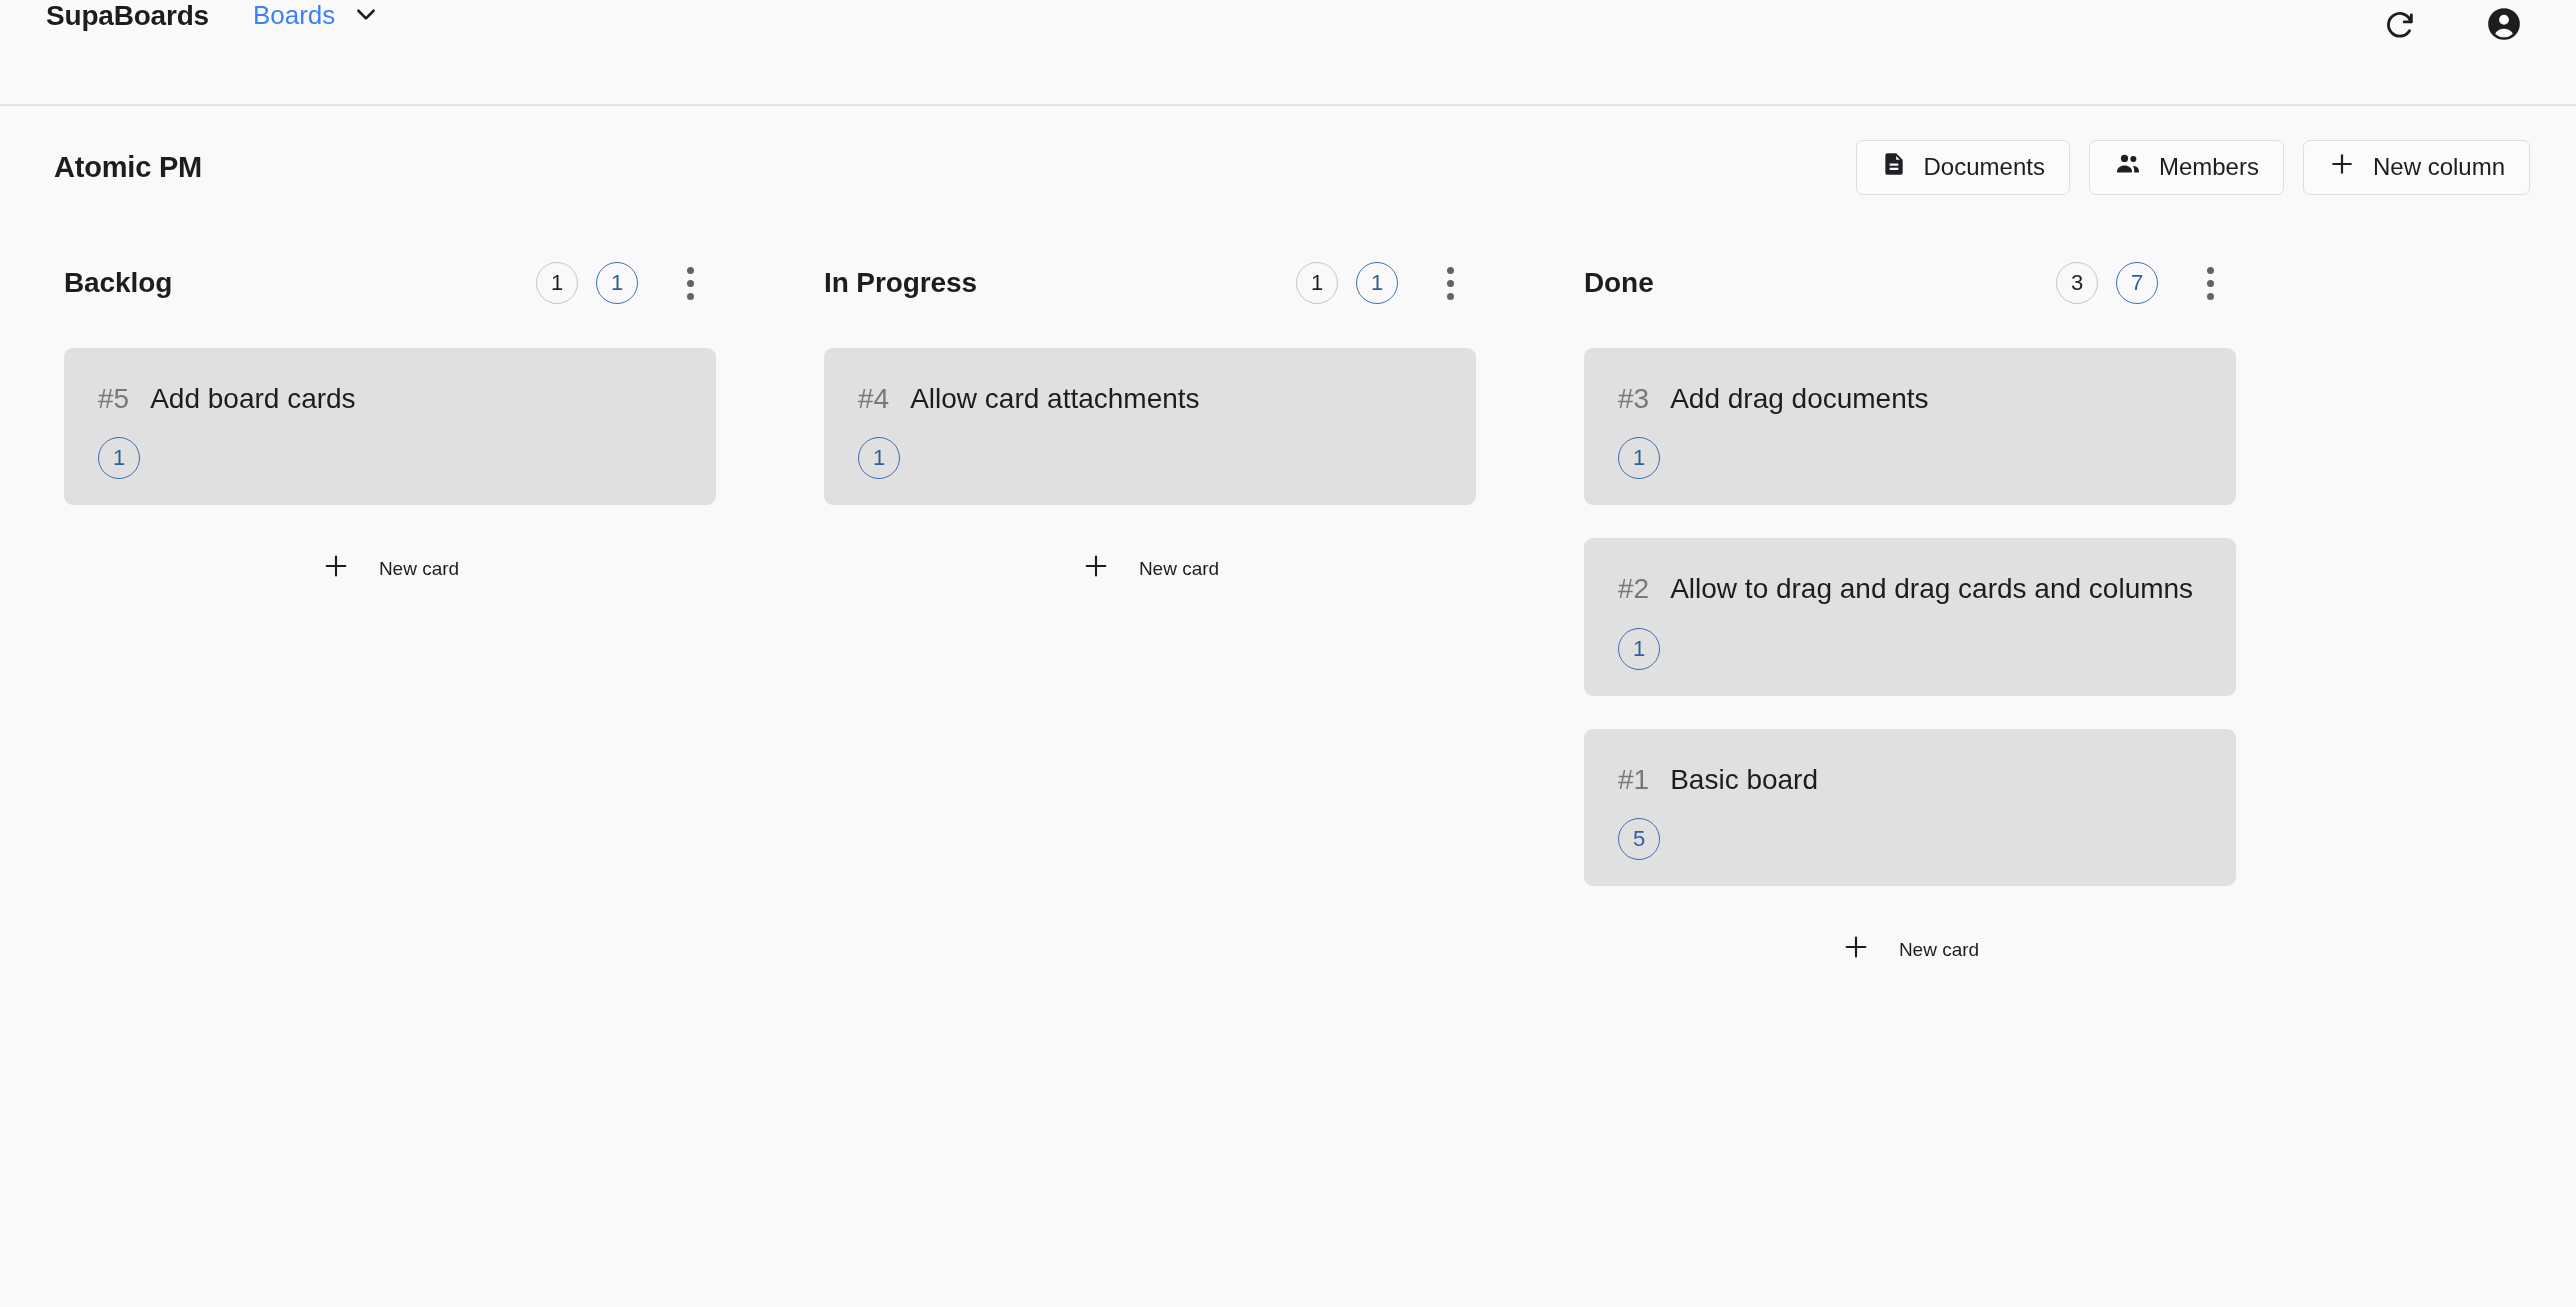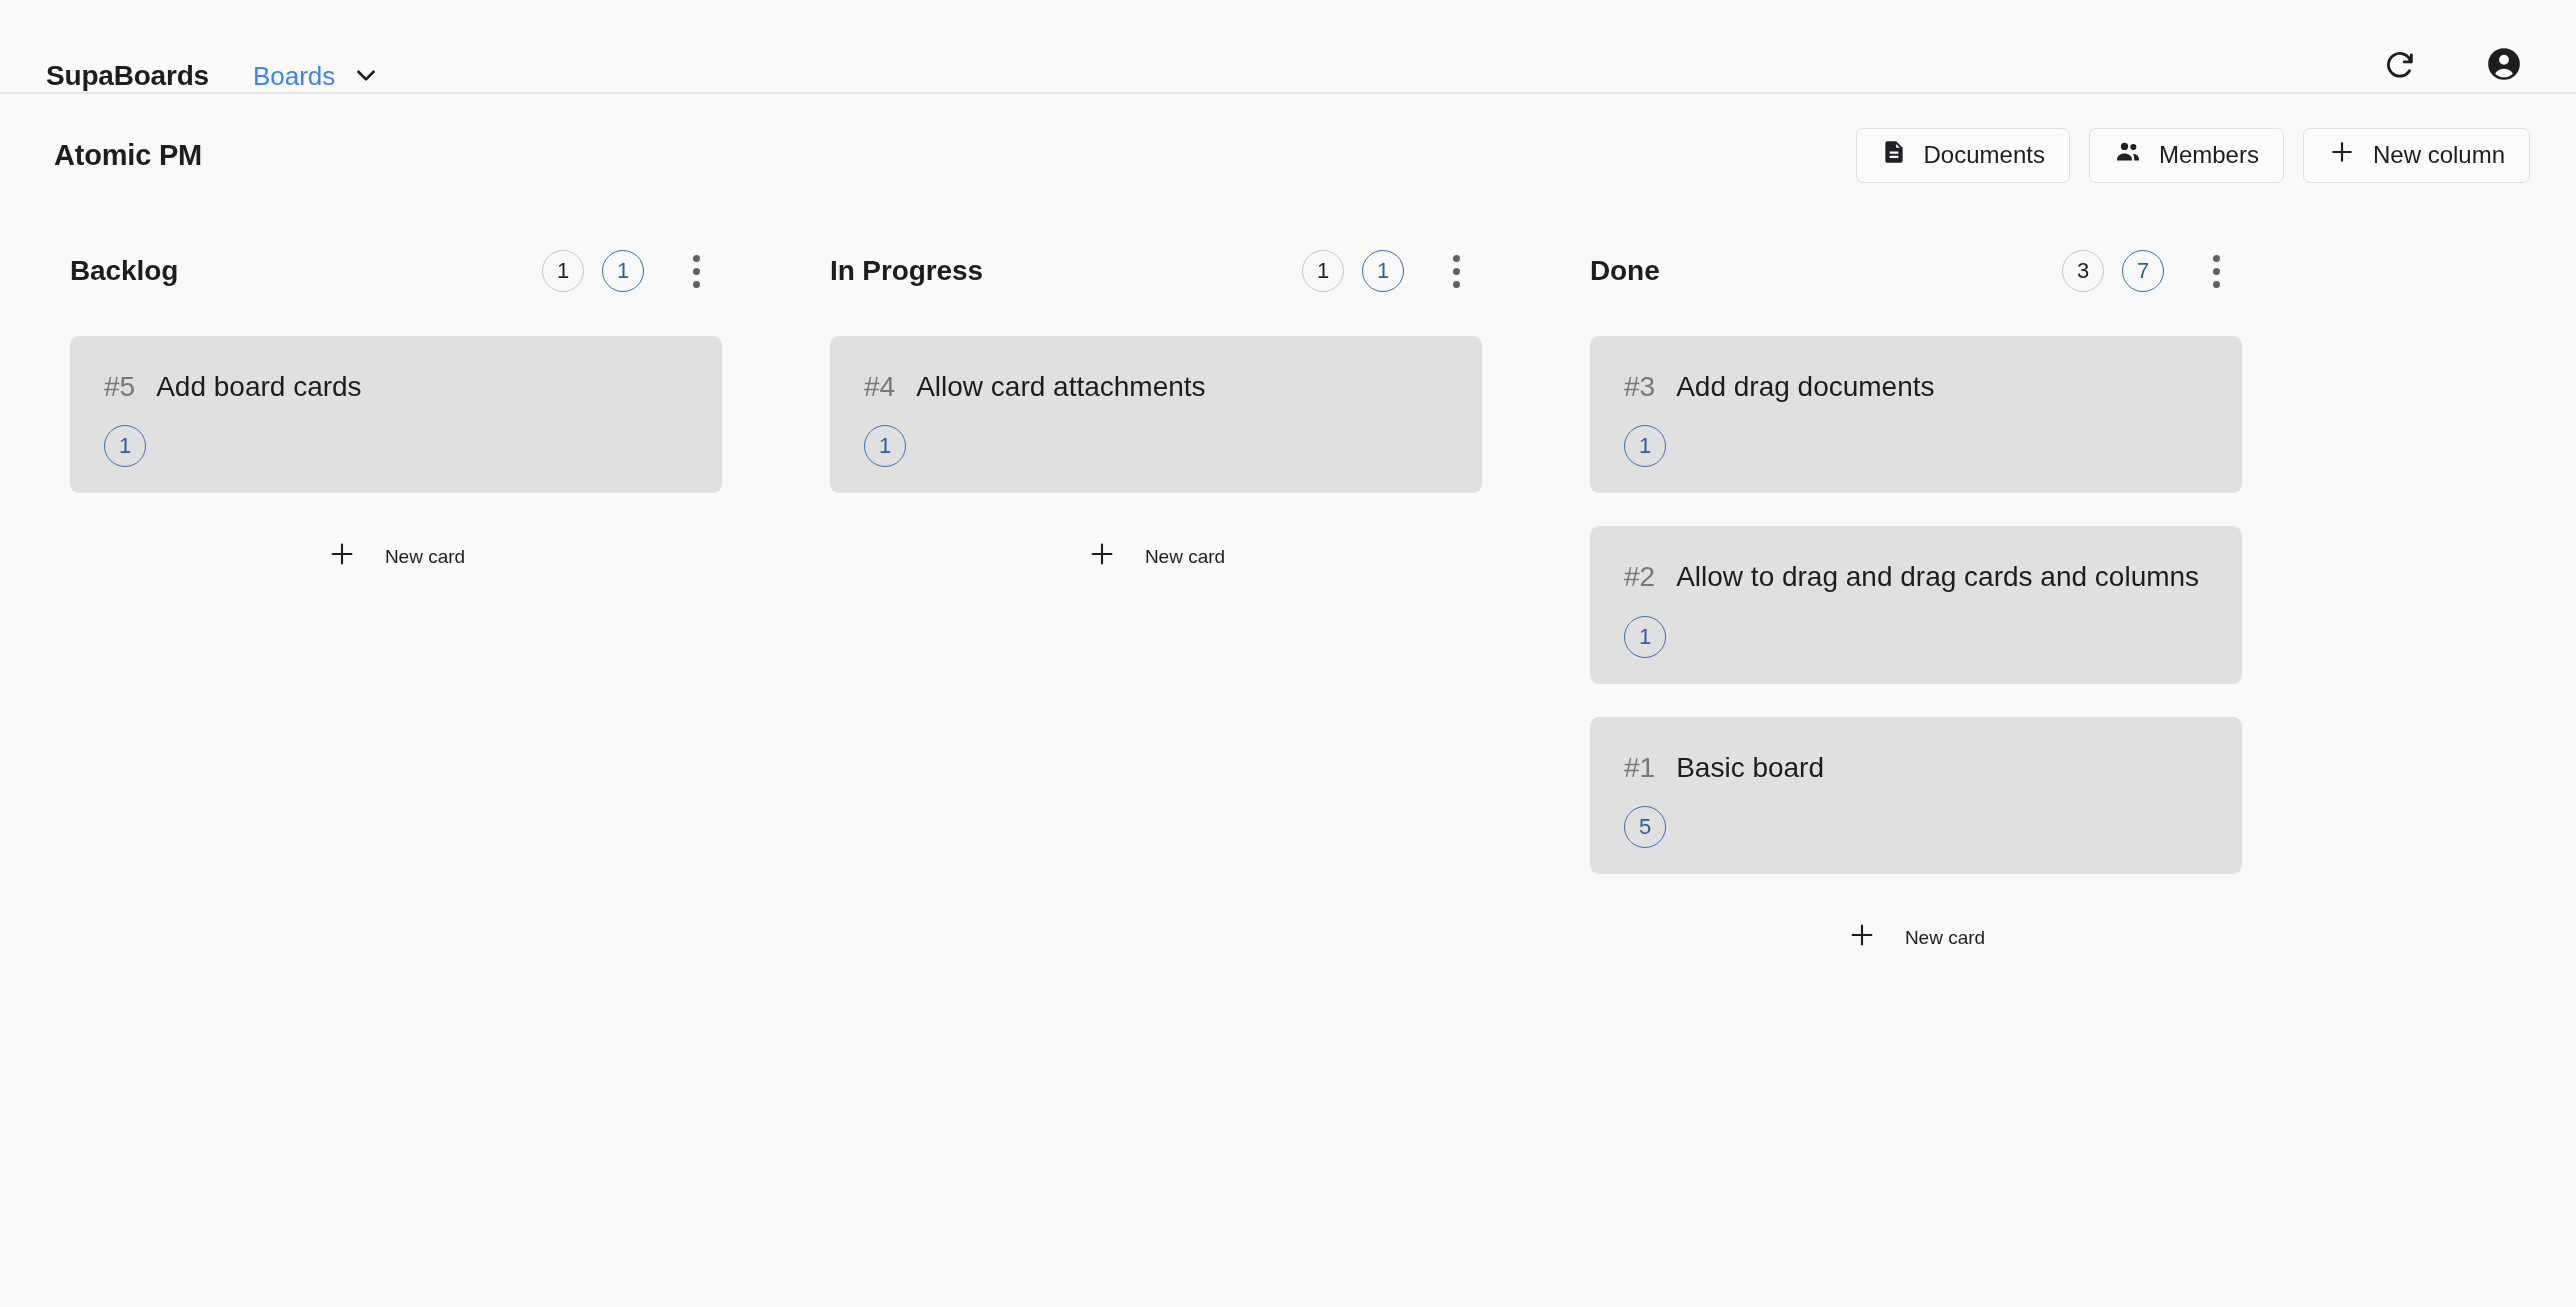--- a/index.html
+++ b/index.html
@@ -6,25 +6,25 @@
   html, body {
     width:2576px; height:1308px;
     background:#f9f9fa;
     font-family:"Liberation Sans", sans-serif;
     color:#1f2023;
     overflow:hidden;
   }
 
   
   .topnav{
-    height:94px;
+    height:106px;
     background:#fafafa;
     border-bottom:2px solid #e3e3e3;
     display:flex;
-    align-items:flex-end;
+    align-items:flex-start;
     padding:0 46px;
   }
   .brand{
     font-size:28px;
     font-weight:bold;
     letter-spacing:-0.2px;
     color:#1c1d1f;
   }
   .nav-boards{
     margin-left:44px;
@@ -72,21 +72,21 @@
     font-weight:500;
     cursor:pointer;
     white-space:nowrap;
     justify-content:flex-end;
   }
   .btn + .btn{ margin-left:19px; }
 
   
   .board{
     display:flex;
-    padding:46px 0 0 16px;
+    padding:46px 0 0 10px;
     align-items:flex-start;
   }
   .column{
     width:760px;
     flex:0 0 760px;
     padding:0 54px;
   }
   .col-head{
     display:flex;
     align-items:center;

